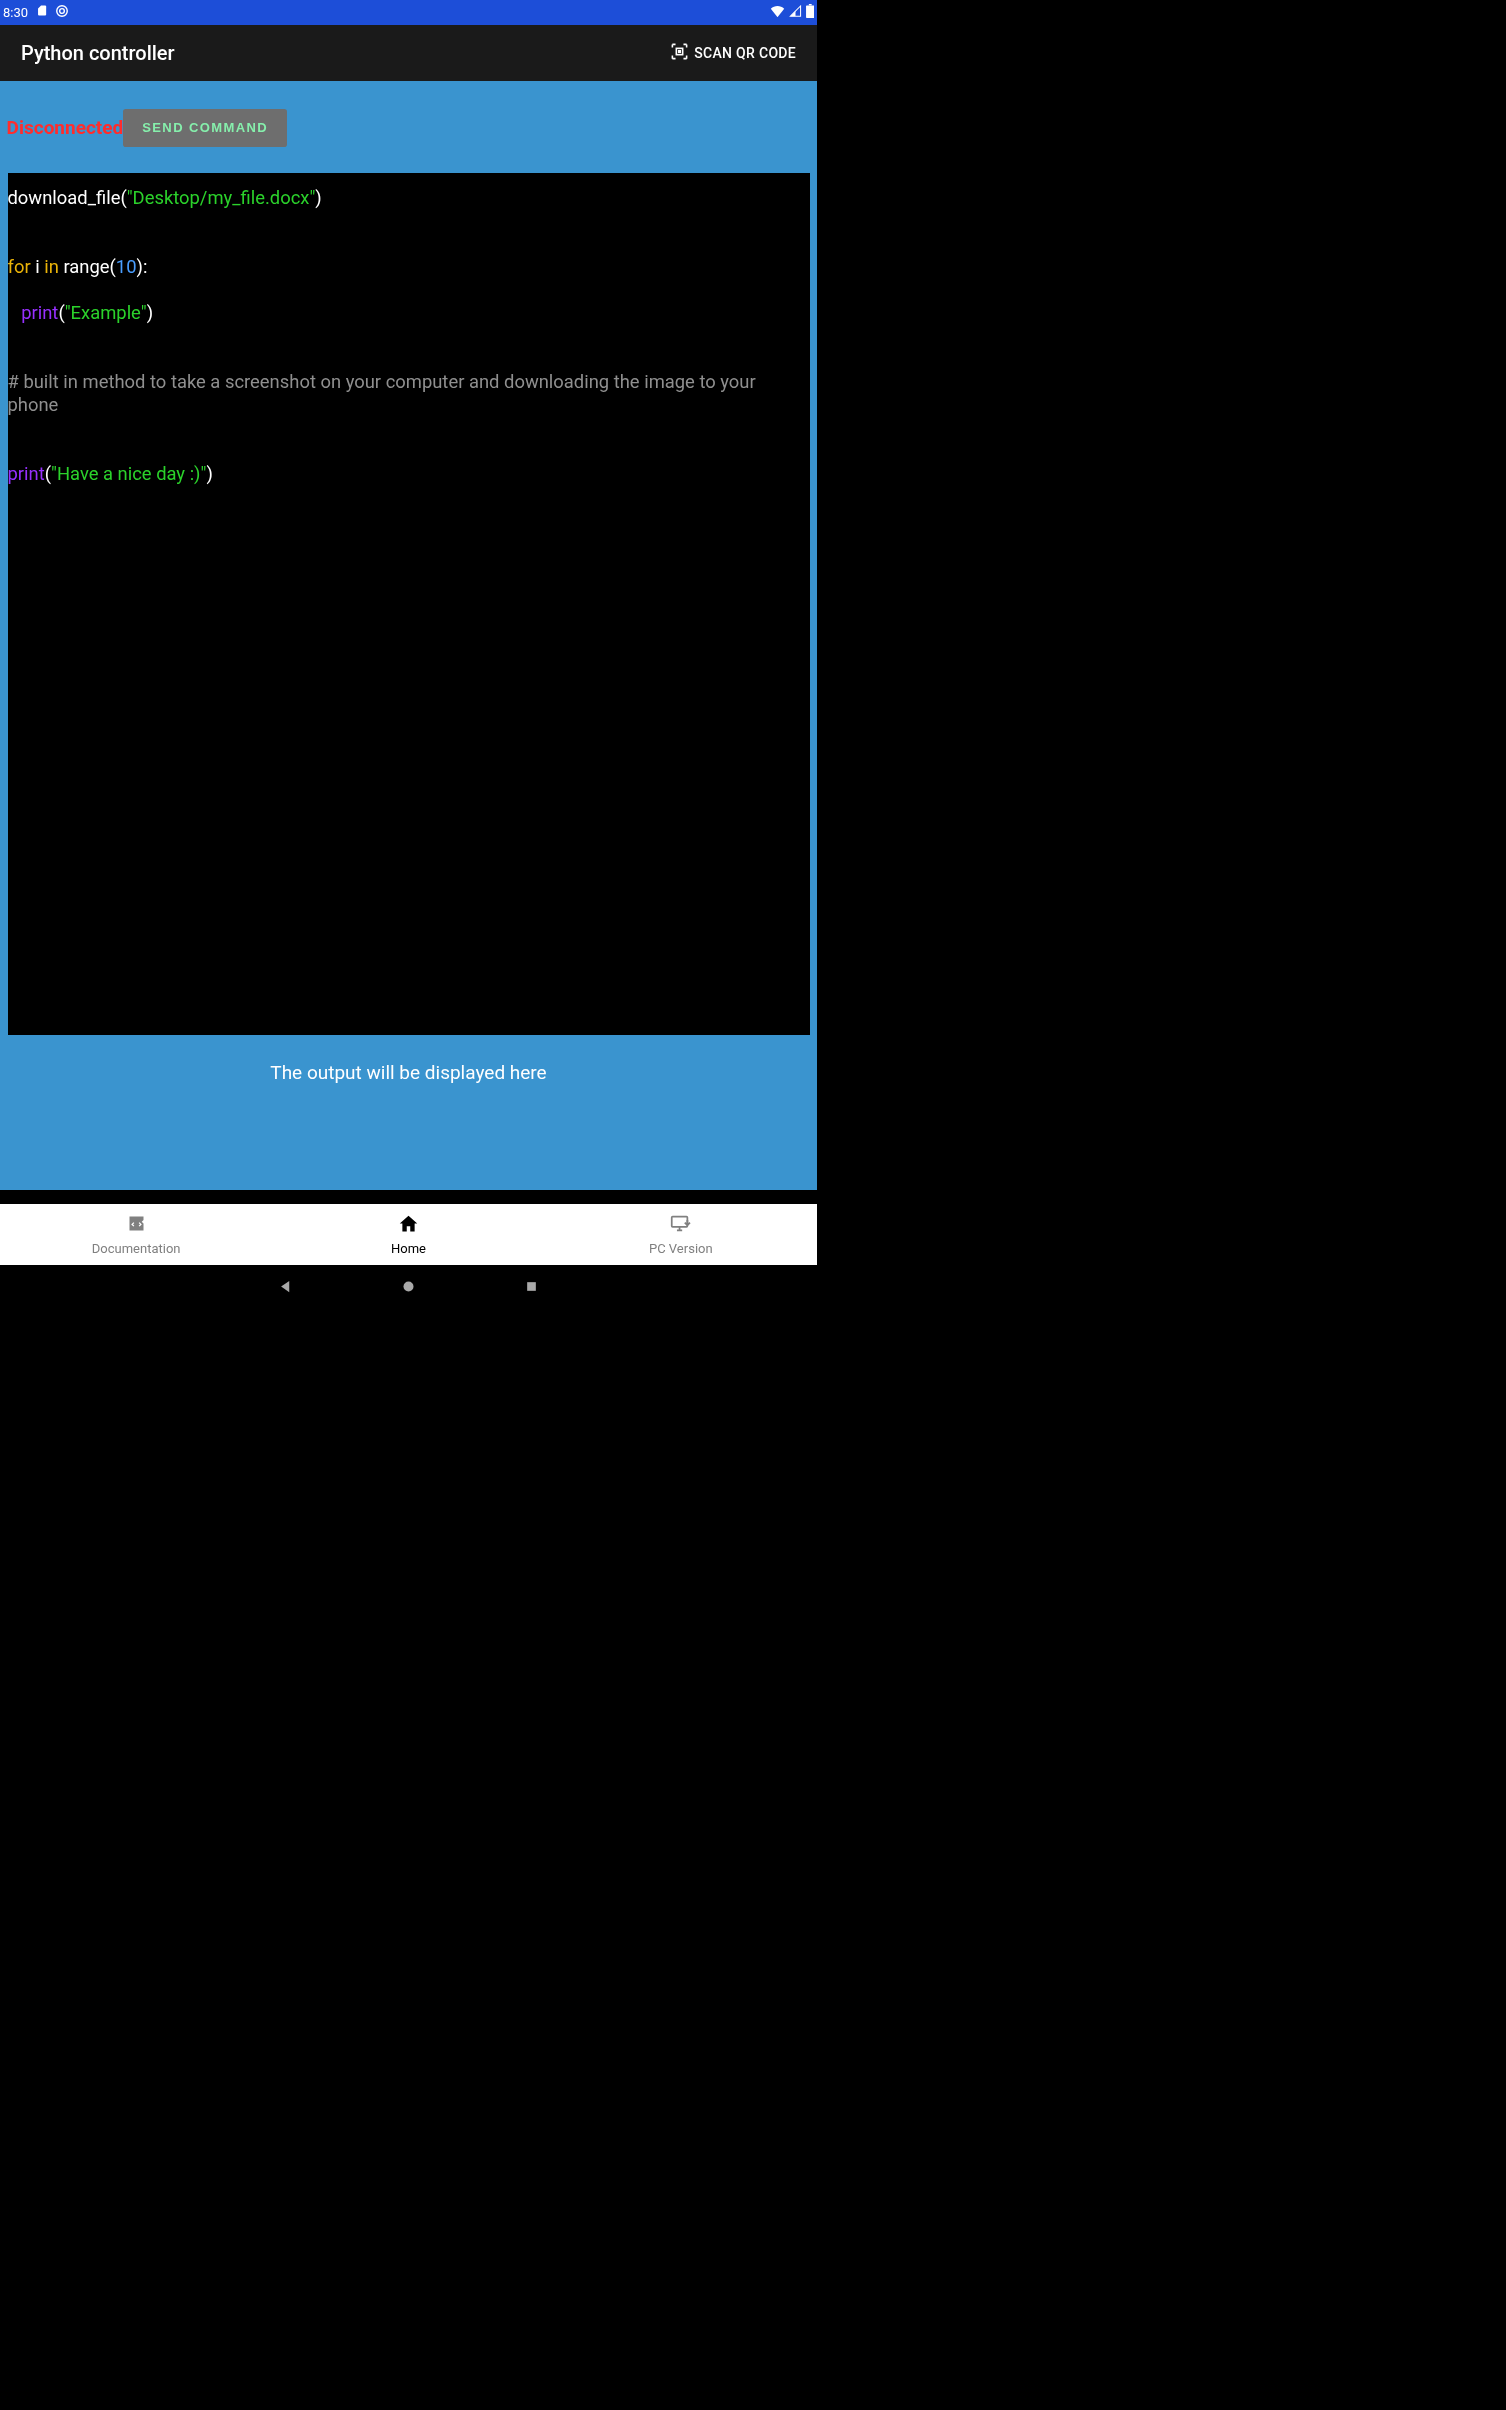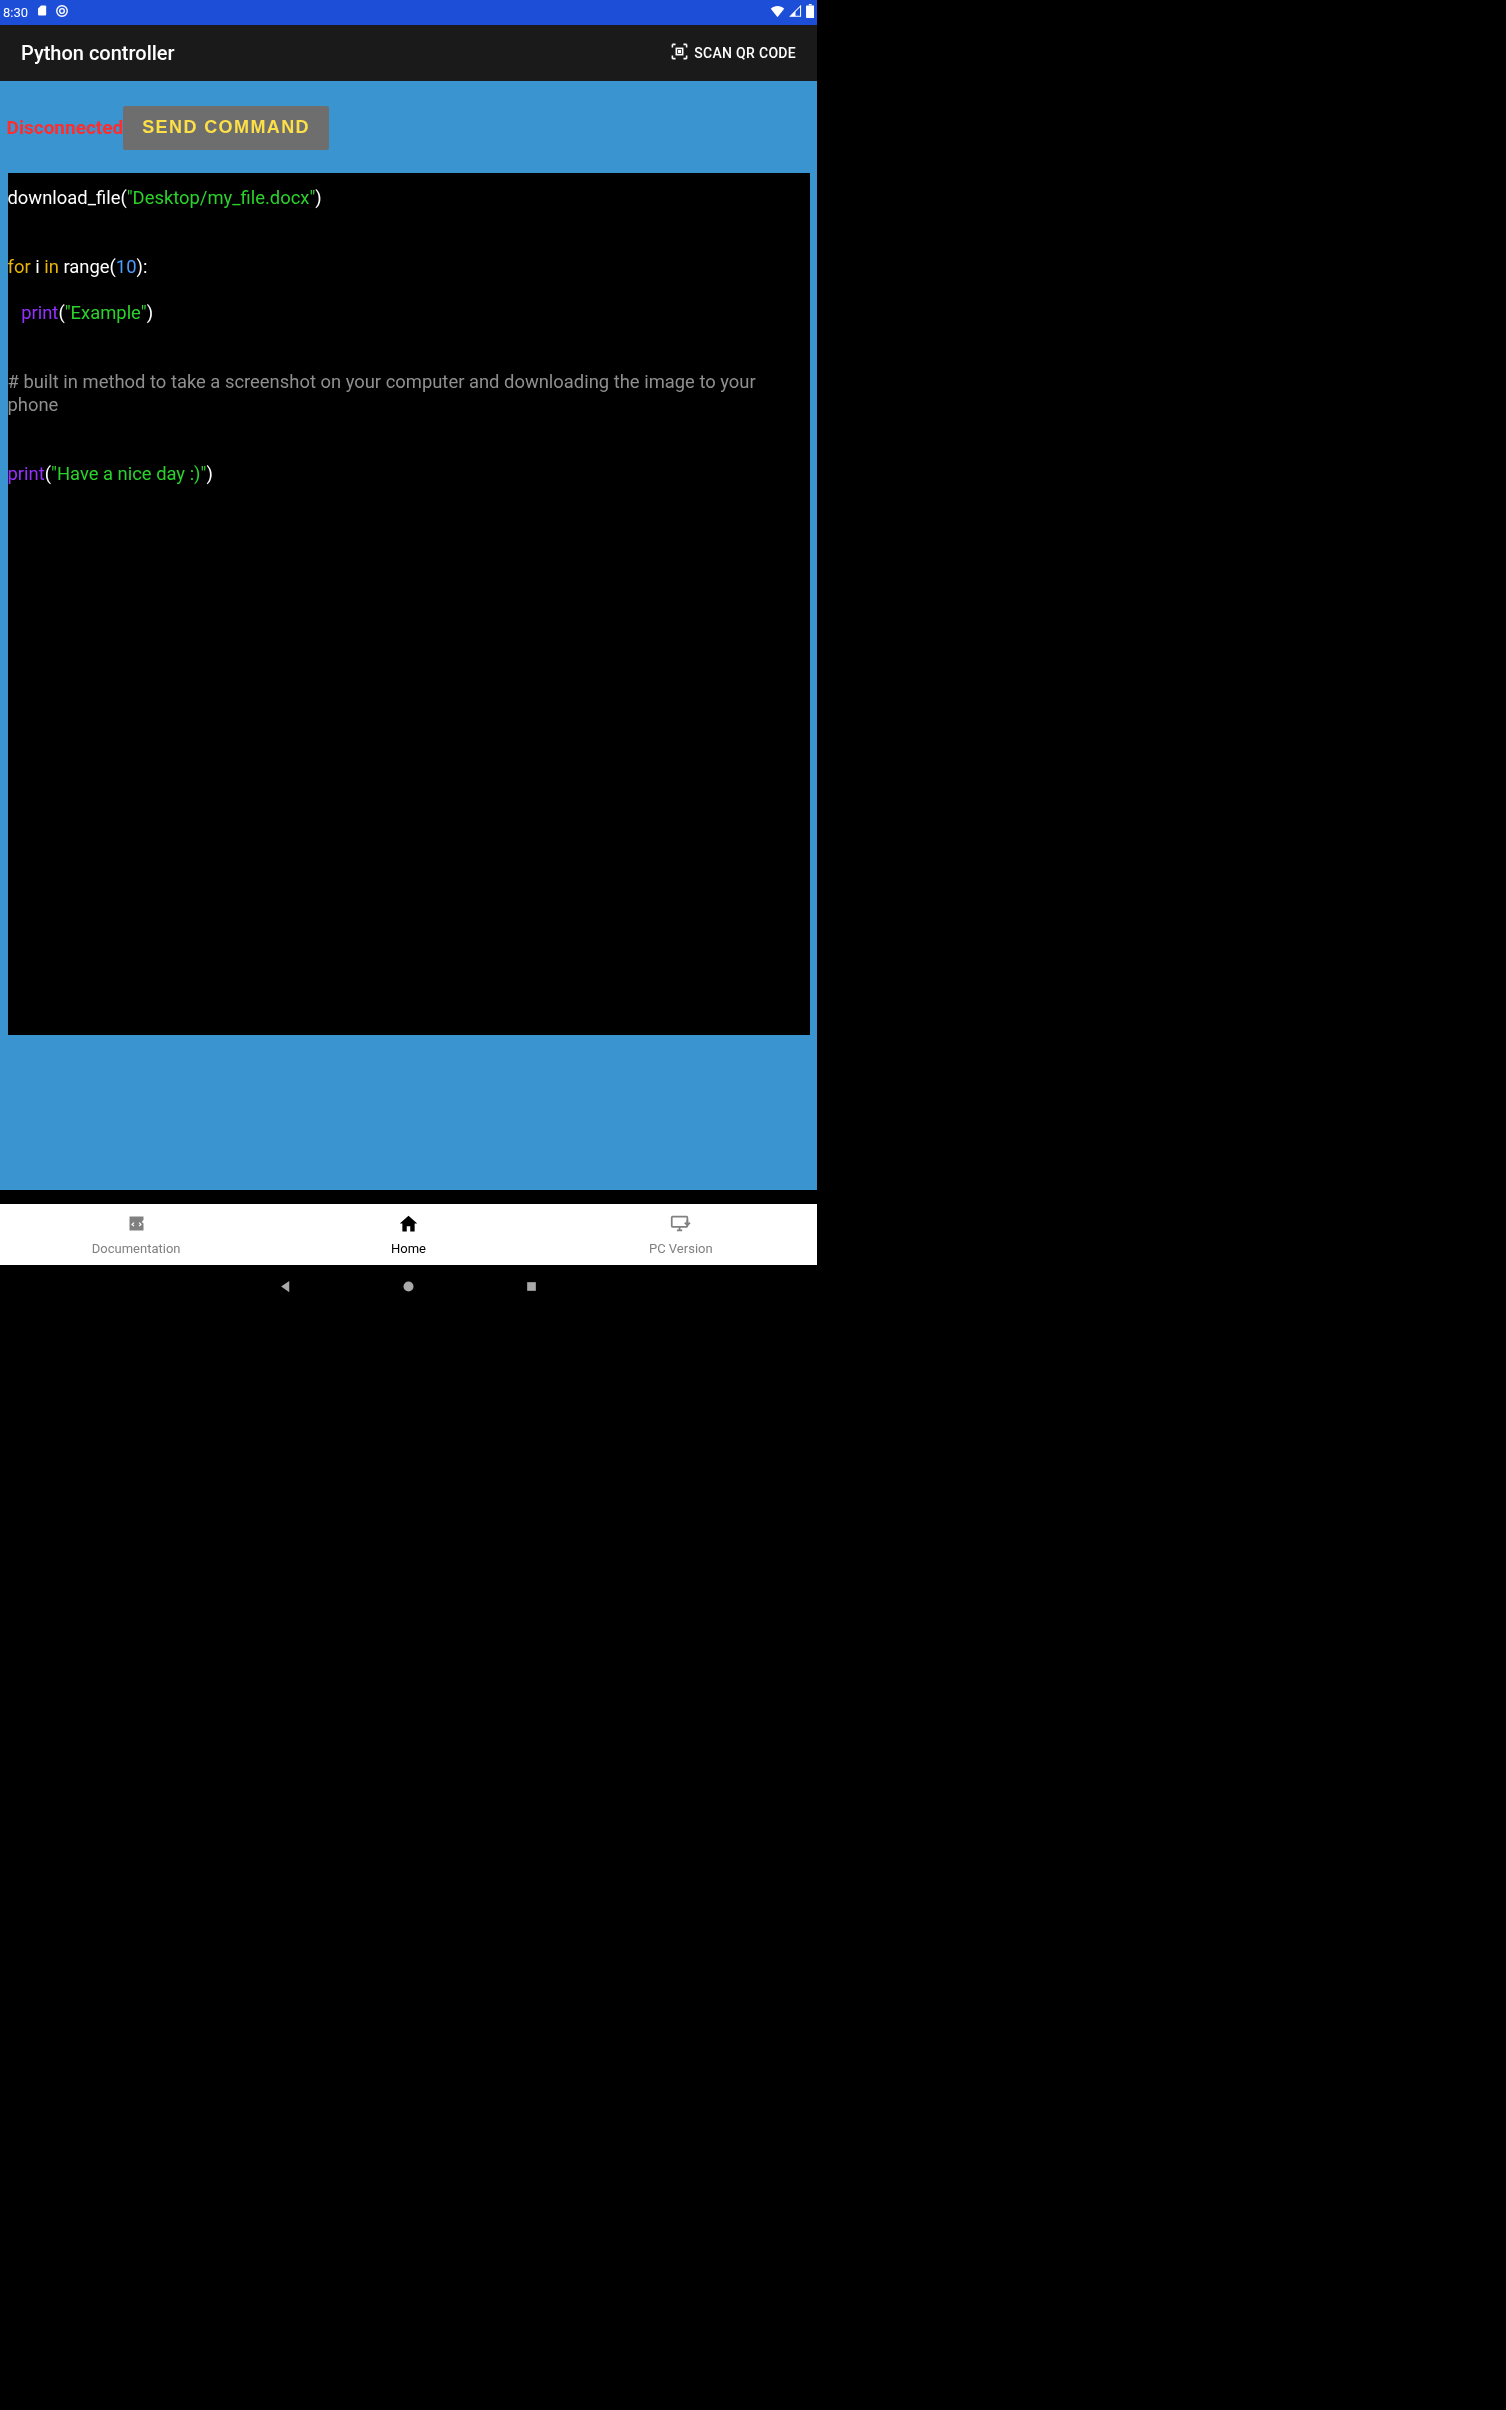--- a/index.html
+++ b/index.html
@@ -60,24 +60,24 @@
     padding: 23.5px 6.6px 0 6.6px;
     height: 71px;
   }
   .status-text {
     color: #ff2d2d;
     font-size: 19px;
     font-weight: 700;
   }
   .send-btn {
     background: #6e6e6e;
-    color: #fde047;
+    color: #86efac;
     border: none;
     padding: 11.3px 19px;
-    font-size: 18px;
+    font-size: 13px;
     font-weight: 600;
     letter-spacing: 1.4px;
     border-radius: 2.8px;
     cursor: pointer;
   }
   .code-box {
     background: #000;
     margin: 21px 7.5px 0 7.5px;
     height: 862px;
     padding: 13px 0 0 0;
@@ -200,20 +200,21 @@
   <div class="code-box"><span class="line"><span class="c-white">download_file(</span><span class="c-green">"Desktop/my_file.docx"</span><span class="c-white">)</span></span>
 <span class="line"></span>
 <span class="line"><span class="c-orange">for</span><span class="c-white"> i </span><span class="c-orange">in</span><span class="c-white"> range(</span><span class="c-blue">10</span><span class="c-white">):</span></span>
 <span class="line"><span class="c-white">   </span><span class="c-purple">print</span><span class="c-white">(</span><span class="c-green">"Example"</span><span class="c-white">)</span></span>
 <span class="line"></span>
 <span class="line c-gray" style="white-space:pre-wrap"># built in method to take a screenshot on your computer and downloading the image to your
 phone</span>
 <span class="line"></span>
 <span class="line"><span class="c-purple">print</span><span class="c-white">(</span><span class="c-green">"Have a nice day :)"</span><span class="c-white">)</span></span></div>
 
+  <div class="output-hint">The output will be displayed here</div>
 </div>
 
 <div class="bottom-nav">
   <div class="nav-item">
     <span>
       <svg width="21" height="21" viewBox="0 0 24 24" fill="#808080">
           <path d="M4 4h16v4l-2 2 2 2v8H4V4z"></path>
           <path d="M9 11l-2 2 2 2M15 11l2 2-2 2" stroke="#fff" stroke-width="1.5" fill="none"></path>
         </svg>
     </span>

